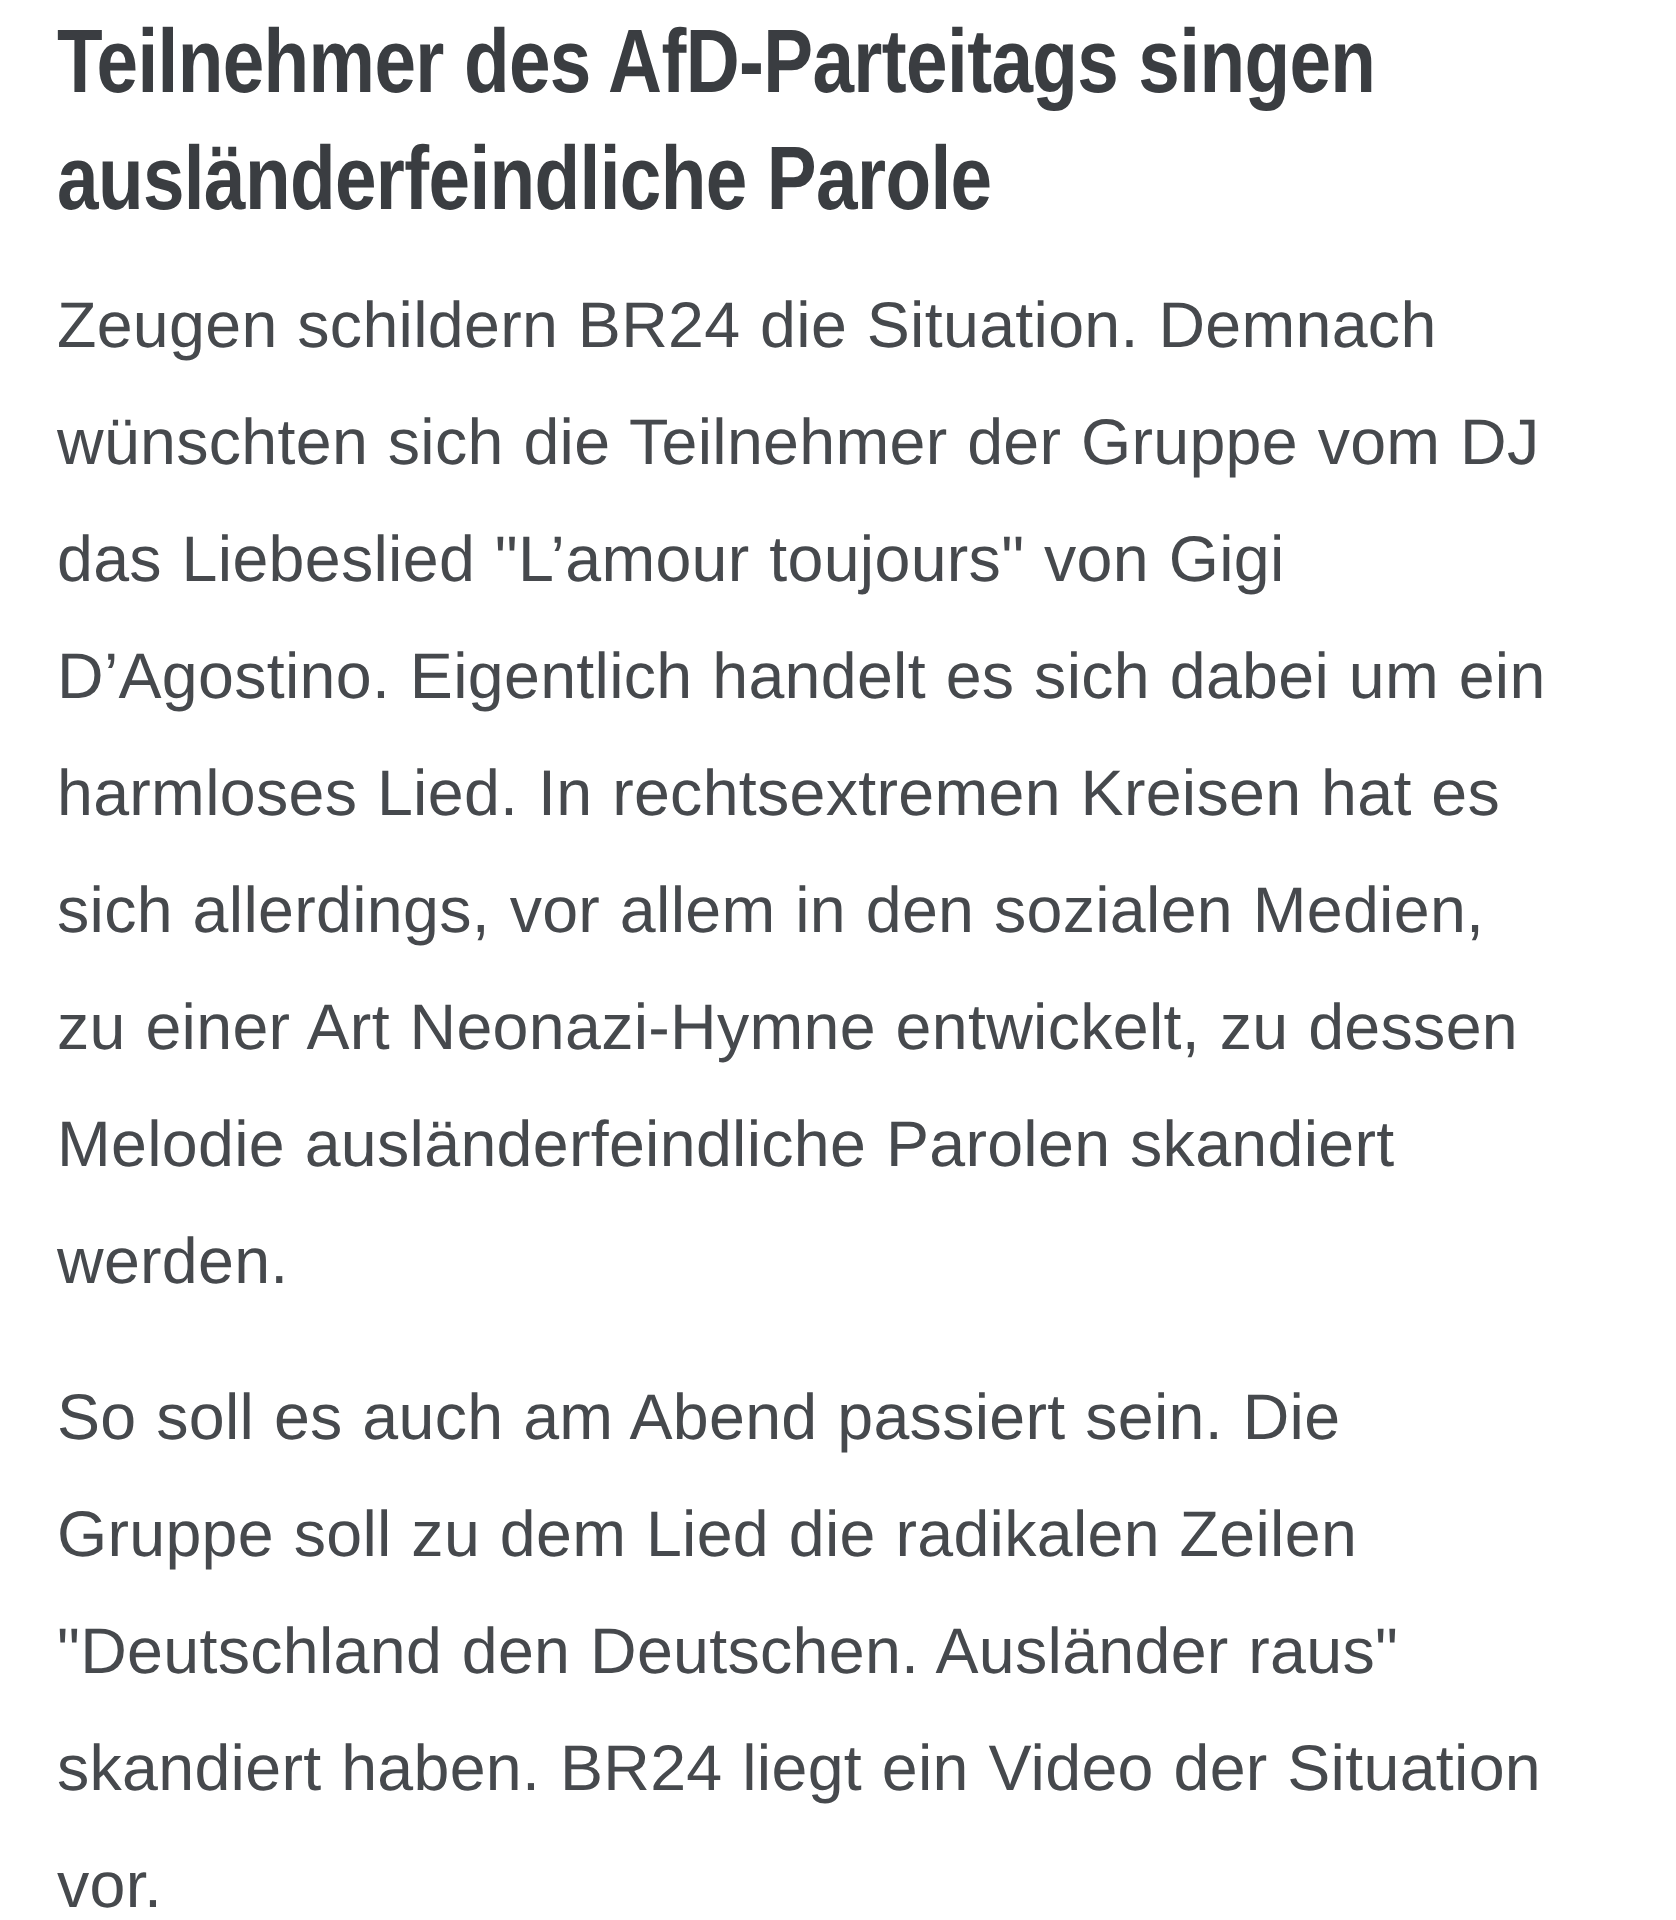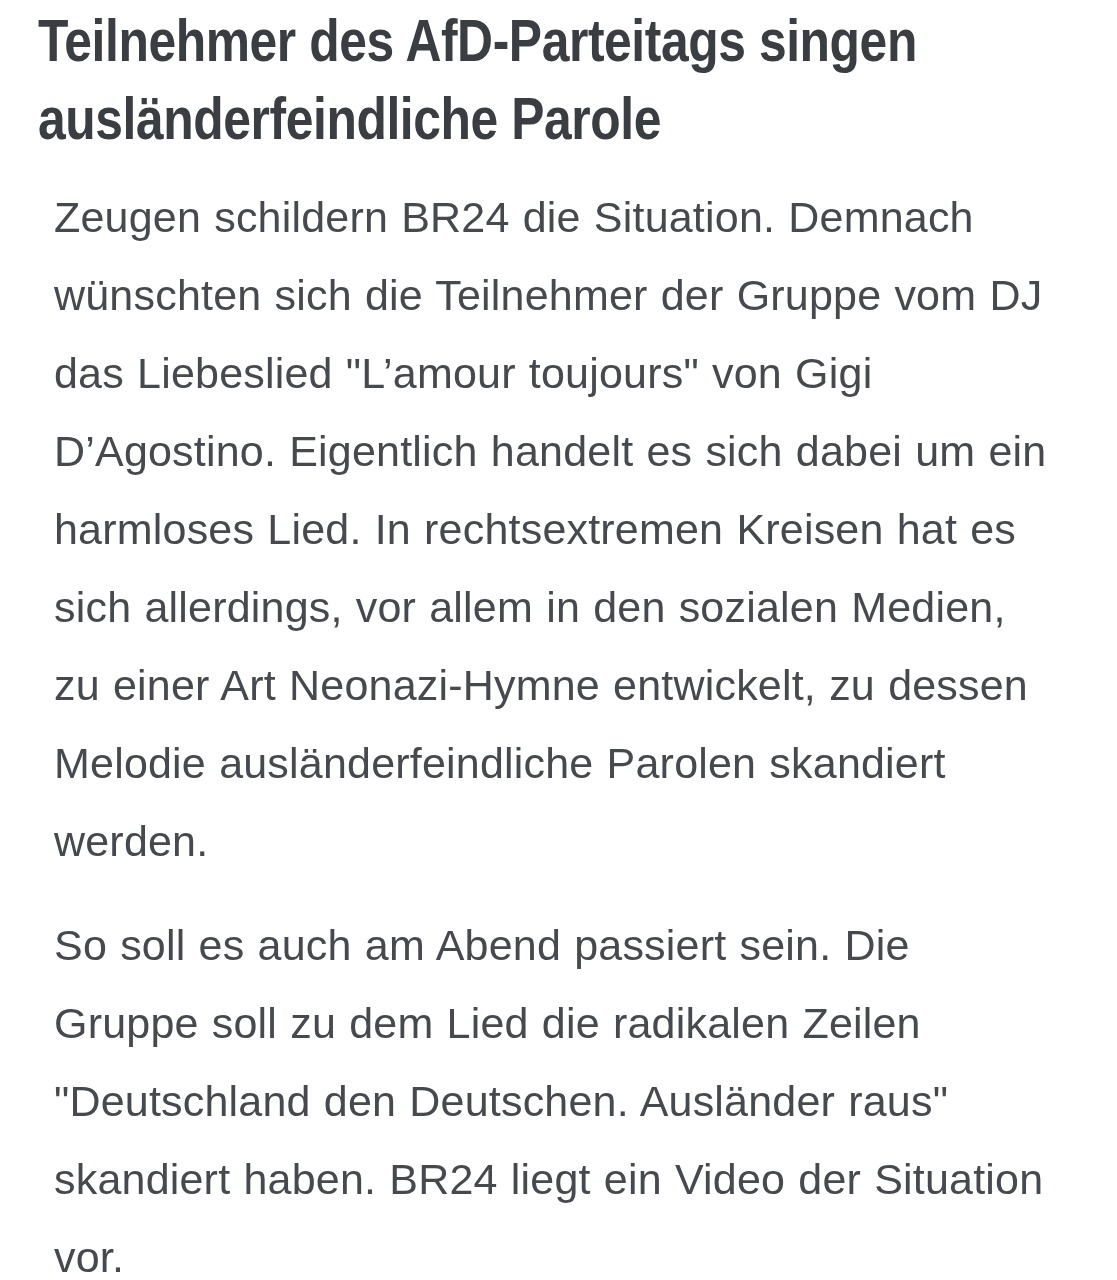--- a/index.html
+++ b/index.html
@@ -24,21 +24,21 @@
     line-height: 78px;
     font-weight: 700;
     color: #3a3d41;
     letter-spacing: -0.5px;
     white-space: pre-line;
     width: 1250px;            
     transform: scaleX(0.83);  
     transform-origin: 0 0;
   }
   .body-paragraph {
-    margin: 0 0 26px 16px;
+    margin: 0 0 26px 0;
     font-size: 43px;
     line-height: 78px;
     font-weight: 400;
     color: #46494d;
     letter-spacing: 0.2px;
     word-spacing: 1px;
     white-space: pre-line;
     max-width: 1042px;
   }
 </style>

